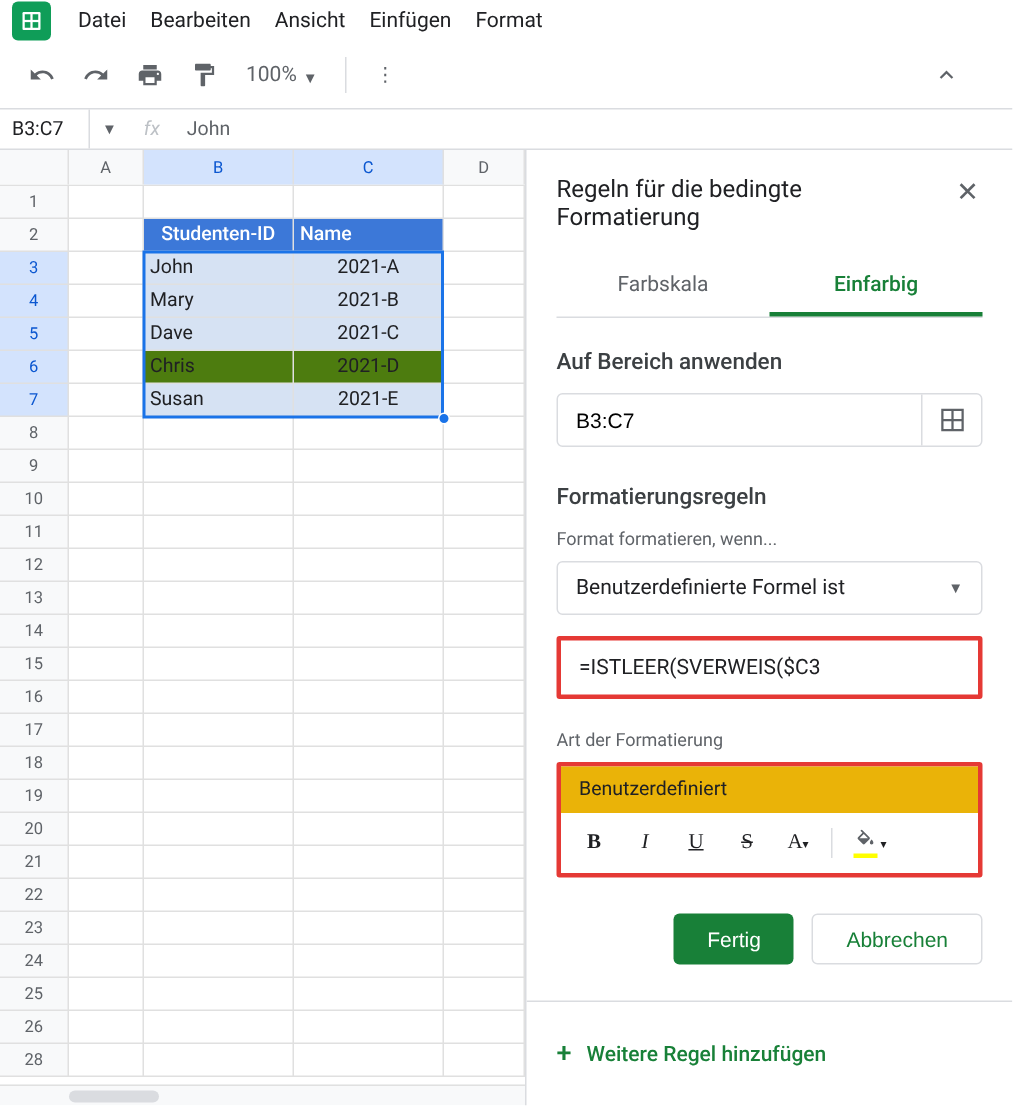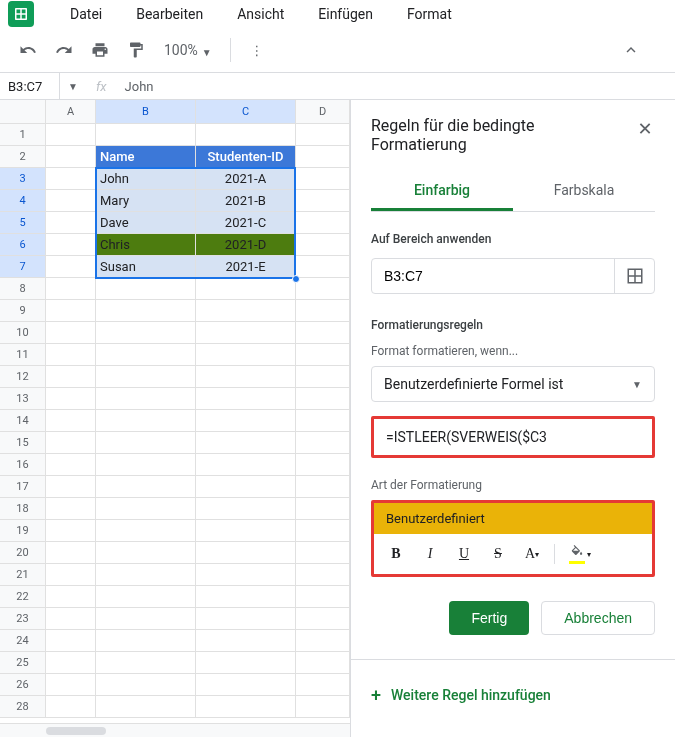--- a/index.html
+++ b/index.html
@@ -1,19 +1,19 @@
 <!DOCTYPE html>
 <html><head>
   <meta charset="utf-8">
   <style>
     * { box-sizing: border-box; margin: 0; padding: 0; }
     body { font-family: 'Google Sans', Roboto, Arial, sans-serif; font-size: 13px; color: #202124; background: #fff; width: 675px; height: 737px; overflow: hidden; position: relative; }
     
     
-    .menubar { display: flex; align-items: center; height: 28px; padding: 0 8px; gap: 18px; }
+    .menubar { display: flex; align-items: center; height: 28px; padding: 0 8px; gap: 0; }
     .app-icon { width: 26px; height: 26px; background: #0f9d58; border-radius: 4px; display: flex; align-items: center; justify-content: center; margin-right: 10px; }
     .app-icon svg { width: 18px; height: 18px; }
     .menu-item { padding: 4px 8px; font-size: 14px; color: #202124; cursor: pointer; border-radius: 4px; }
     
     
     .toolbar { display: flex; align-items: center; height: 44px; padding: 4px 12px; gap: 4px; }
     .tool-btn { width: 32px; height: 32px; display: flex; align-items: center; justify-content: center; border-radius: 4px; cursor: pointer; color: #5f6368; }
     .zoom-display { display: flex; align-items: flex-end; gap: 4px; padding: 4px 8px; font-size: 14px; color: #5f6368; cursor: pointer; }
     .toolbar-divider { width: 1px; height: 24px; background: #dadce0; margin: 0 6px; }
     .collapse-btn { margin-left: auto; margin-right: 16px; }
@@ -56,21 +56,21 @@
     
     
     .side-panel { flex: 1; border-left: 1px solid #dadce0; padding: 16px 20px; overflow-y: auto; position: relative; }
     .panel-title { font-size: 16px; font-weight: 400; color: #202124; margin-bottom: 18px; padding-right: 30px; }
     .close-btn { position: absolute; top: 14px; right: 16px; width: 28px; height: 28px; display: flex; align-items: center; justify-content: center; cursor: pointer; color: #5f6368; font-size: 18px; }
     
     .tabs { display: flex; border-bottom: 1px solid #dadce0; margin-bottom: 20px; }
     .tab { flex: 1; text-align: center; padding: 10px 0; font-size: 14px; color: #5f6368; cursor: pointer; }
     .tab.active { color: #188038; border-bottom: 3px solid #188038; font-weight: 500; }
     
-    .section-label { font-size: 12px; font-weight: 500; color: #3c4043; margin-bottom: 12px; }
+    .section-label { font-size: 15px; font-weight: 500; color: #3c4043; margin-bottom: 12px; }
     .range-box { display: flex; border: 1px solid #dadce0; border-radius: 4px; height: 36px; margin-bottom: 24px; }
     .range-box input { flex: 1; border: none; padding: 0 12px; font-size: 14px; outline: none; background: transparent; }
     .range-grid-btn { width: 40px; display: flex; align-items: center; justify-content: center; border-left: 1px solid #dadce0; cursor: pointer; color: #5f6368; }
     
     .subsection-label { font-size: 12px; color: #5f6368; margin-bottom: 8px; }
     .dropdown { border: 1px solid #dadce0; border-radius: 4px; height: 36px; display: flex; align-items: center; padding: 0 12px; font-size: 14px; cursor: pointer; margin-bottom: 14px; }
     .dropdown-arrow { margin-left: auto; color: #5f6368; font-size: 10px; }
     
     .formula-box { border: 3px solid #e53935; border-radius: 2px; padding: 10px 12px; font-size: 14px; margin-bottom: 20px; }
     
@@ -169,22 +169,22 @@
         <div class="row">
           <div class="row-header ">1</div>
           <div class="cell col-A"></div>
           <div class="cell col-B "></div>
           <div class="cell col-C  center"></div>
           <div class="cell col-D"></div>
         </div>
         <div class="row">
           <div class="row-header ">2</div>
           <div class="cell col-A"></div>
+          <div class="cell col-C header-cell center">Studenten-ID</div>
           <div class="cell col-B header-cell">Name</div>
-          <div class="cell col-C header-cell center">Studenten-ID</div>
           <div class="cell col-D"></div>
         </div>
         <div class="row">
           <div class="row-header selected">3</div>
           <div class="cell col-A"></div>
           <div class="cell col-B data-cell">John</div>
           <div class="cell col-C data-cell center">2021-A</div>
           <div class="cell col-D"></div>
         </div>
         <div class="row">
@@ -361,22 +361,22 @@
     <div class="hscroll">
         <div class="hscroll-thumb"></div>
       </div>
   </div>
 
   <div class="side-panel">
     <div class="panel-title">Regeln für die bedingte Formatierung</div>
     <div class="close-btn">✕</div>
 
     <div class="tabs">
+      <div class="tab">Farbskala</div>
       <div class="tab active">Einfarbig</div>
-      <div class="tab">Farbskala</div>
     </div>
 
     <div class="section-label">Auf Bereich anwenden</div>
     <div class="range-box">
       <input value="B3:C7" style="">
       <div class="range-grid-btn">
         <svg width="18" height="18" viewBox="0 0 24 24" fill="none" stroke="#5f6368" stroke-width="2">
             <rect x="3" y="3" width="18" height="18"></rect>
             <line x1="3" y1="12" x2="21" y2="12"></line>
             <line x1="12" y1="3" x2="12" y2="21"></line>

